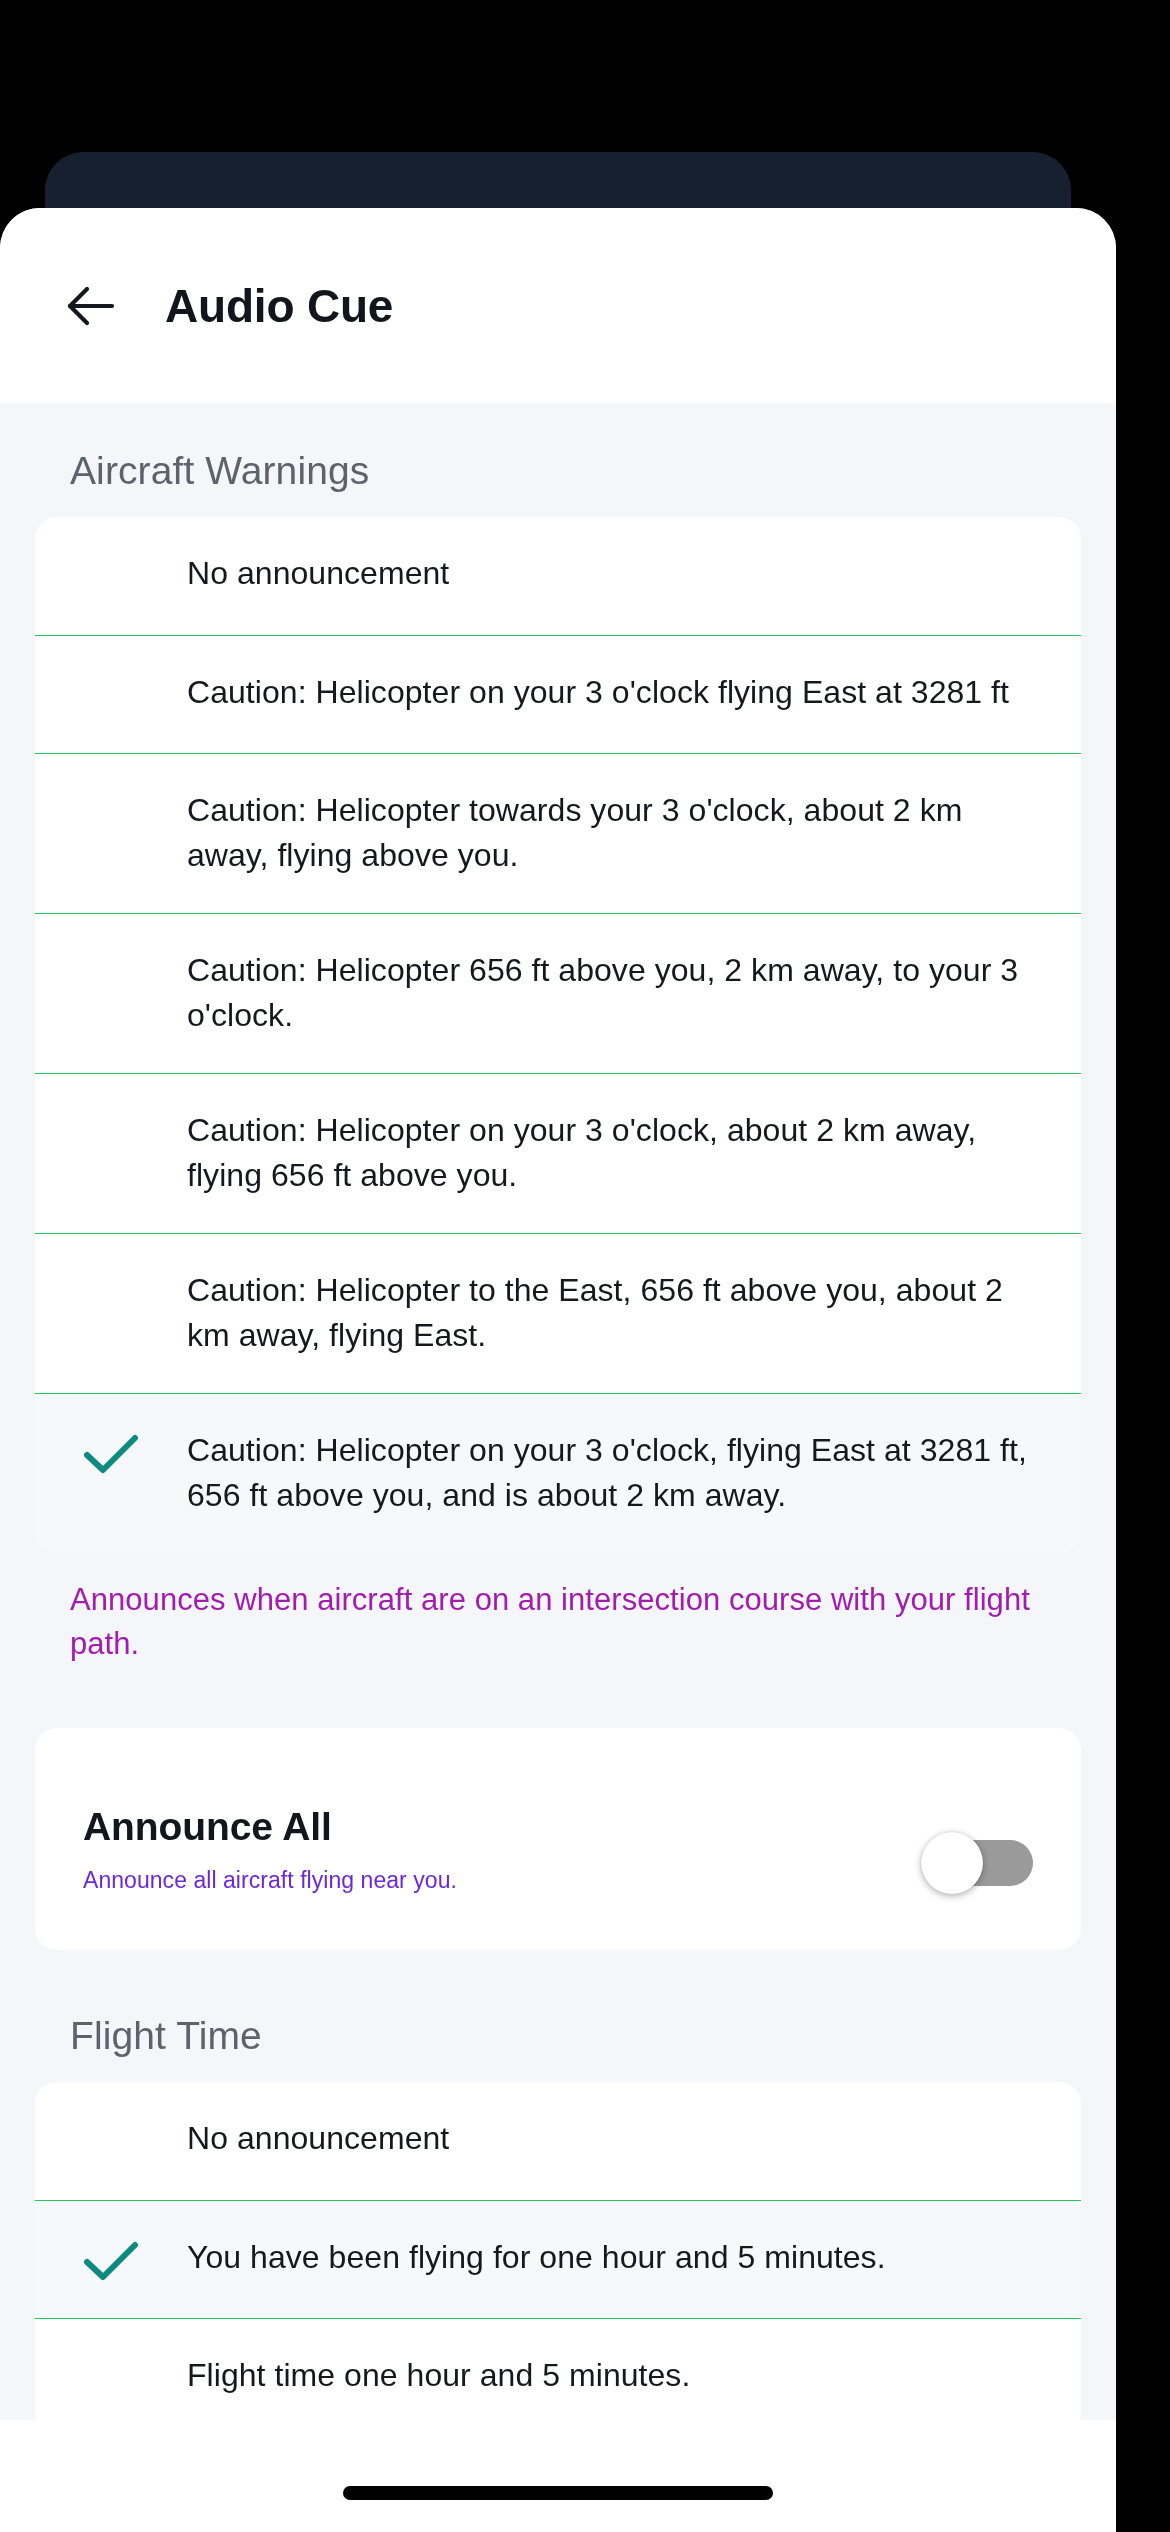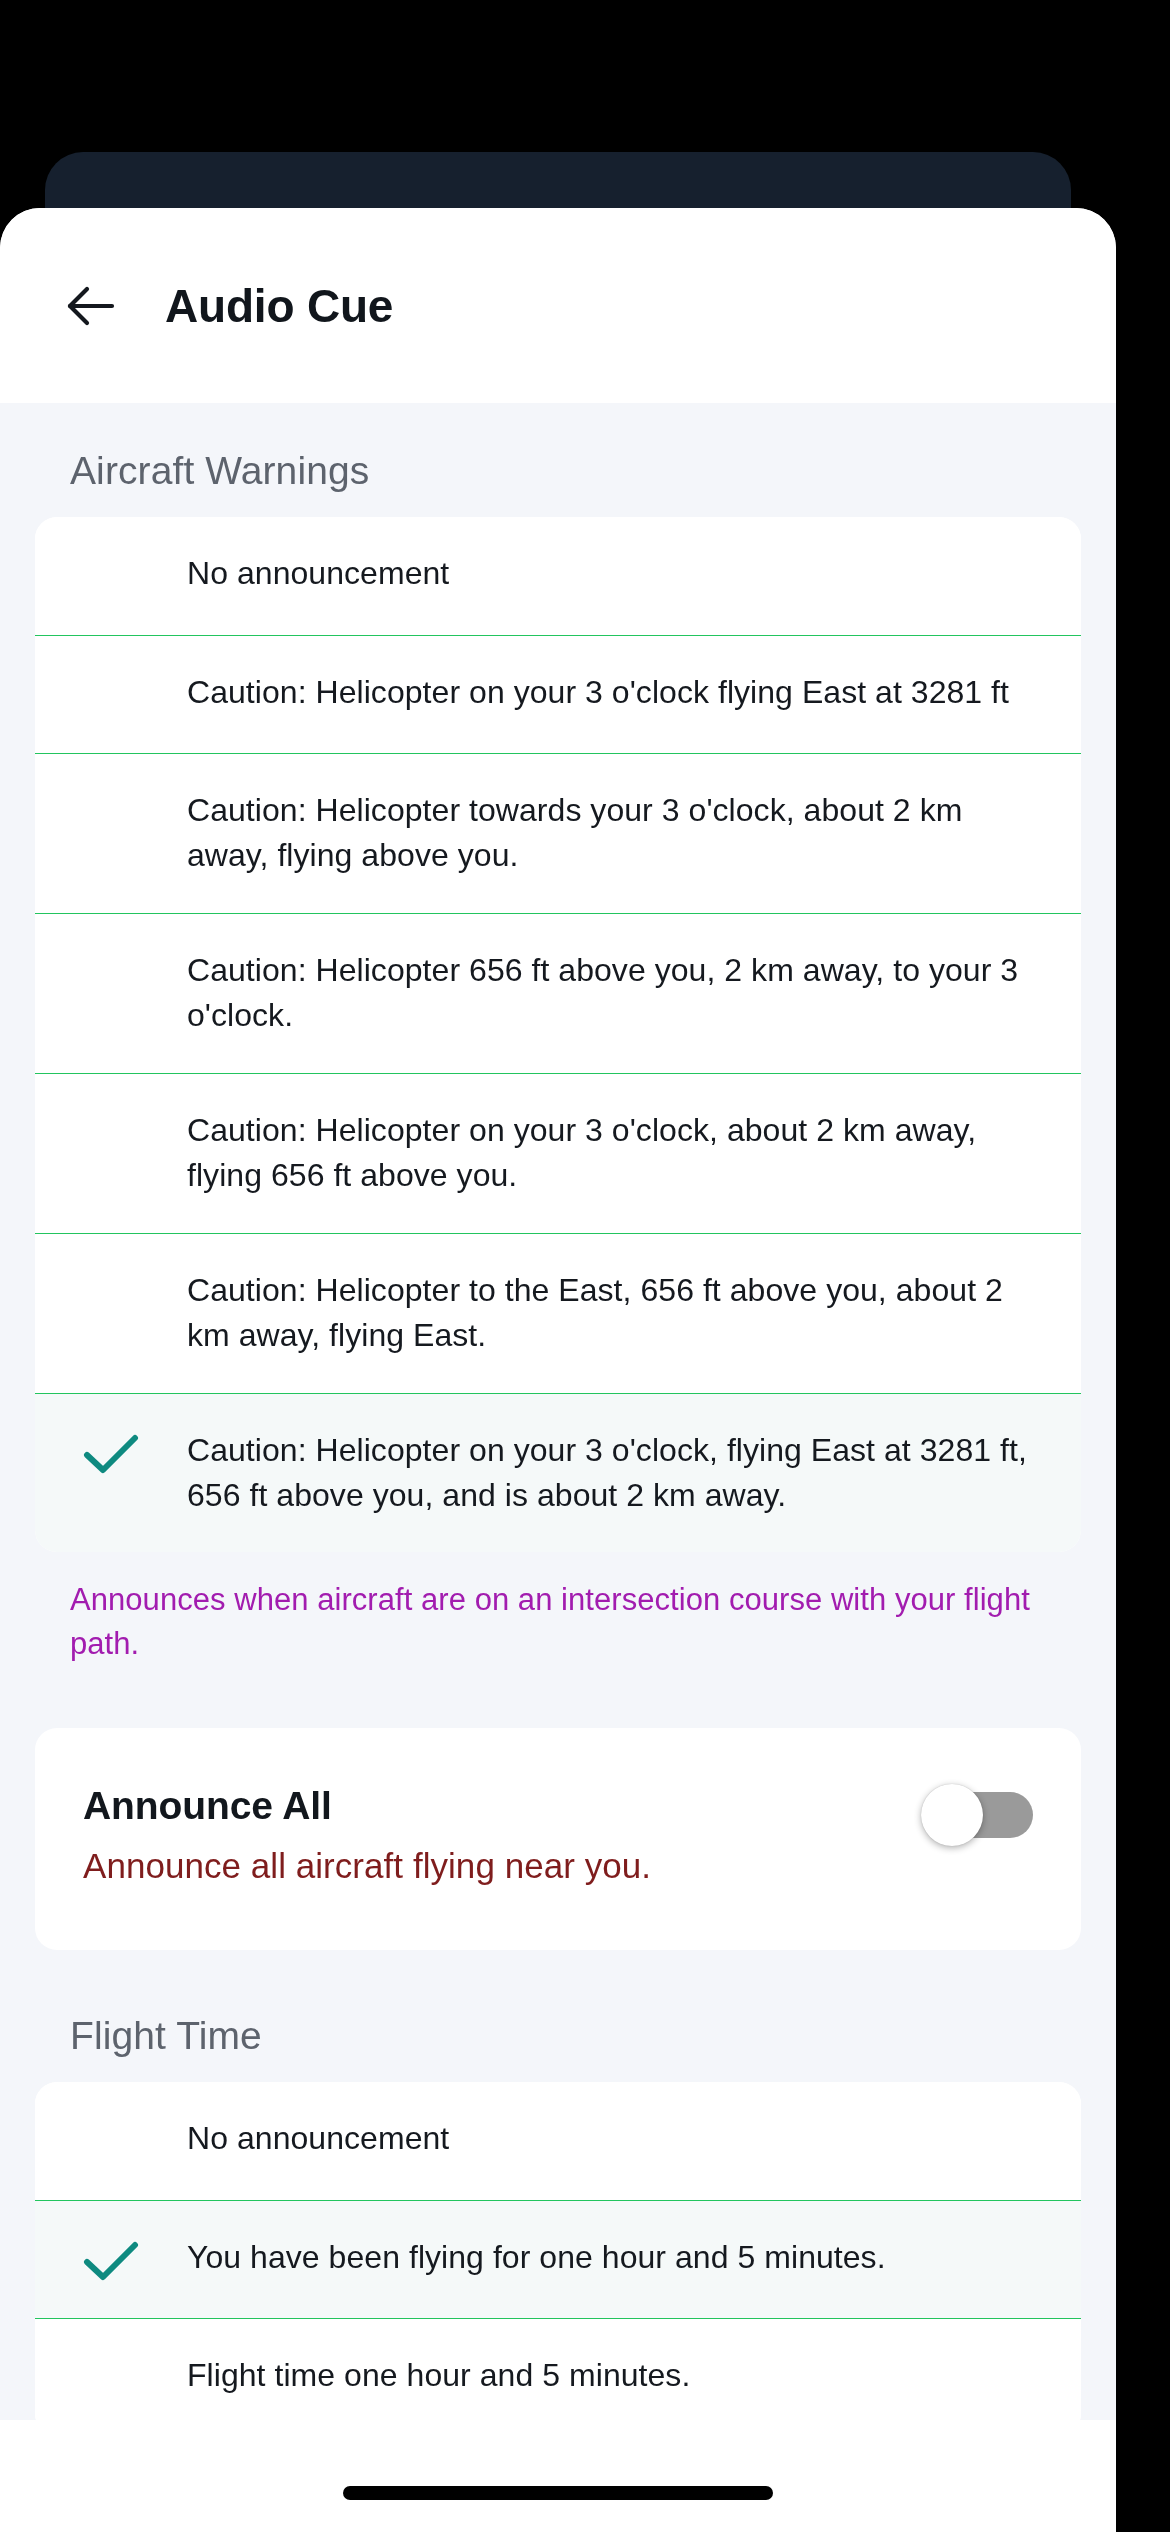--- a/index.html
+++ b/index.html
@@ -129,34 +129,34 @@
     padding:26px 70px 0 70px;
     letter-spacing:0.05px;
   }
 
   
   .toggle-card {
     margin:62px 35px 0 35px;
     background:#ffffff;
     border-radius:22px;
     display:flex;
-    align-items:flex-start;
+    align-items:flex-end;
     padding:56px 48px 56px 48px;
     min-height:222px;
   }
   .toggle-texts { flex:1 1 auto; padding-right:24px; }
   .toggle-title {
     font-size:39px;
     font-weight:600;
     color:#12171d;
     letter-spacing:-0.1px;
   }
   .toggle-sub {
-    font-size:35px;
-    color:#7f1d1d;
+    font-size:23px;
+    color:#6d28d9;
     margin-top:18px;
     letter-spacing:0.05px;
   }
   .switch {
     flex:0 0 auto;
     position:relative;
     width:112px; height:62px;
     cursor:pointer;
   }
   .switch .track {

